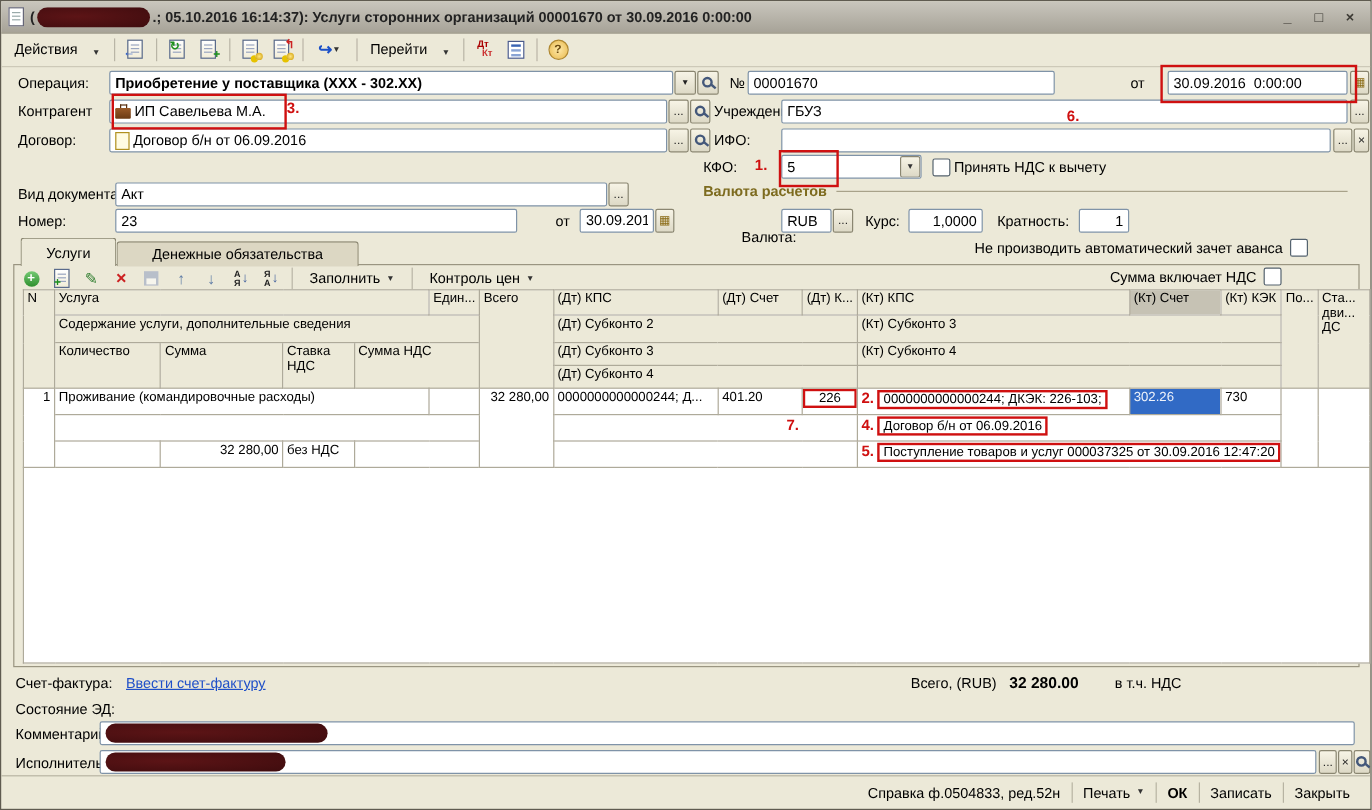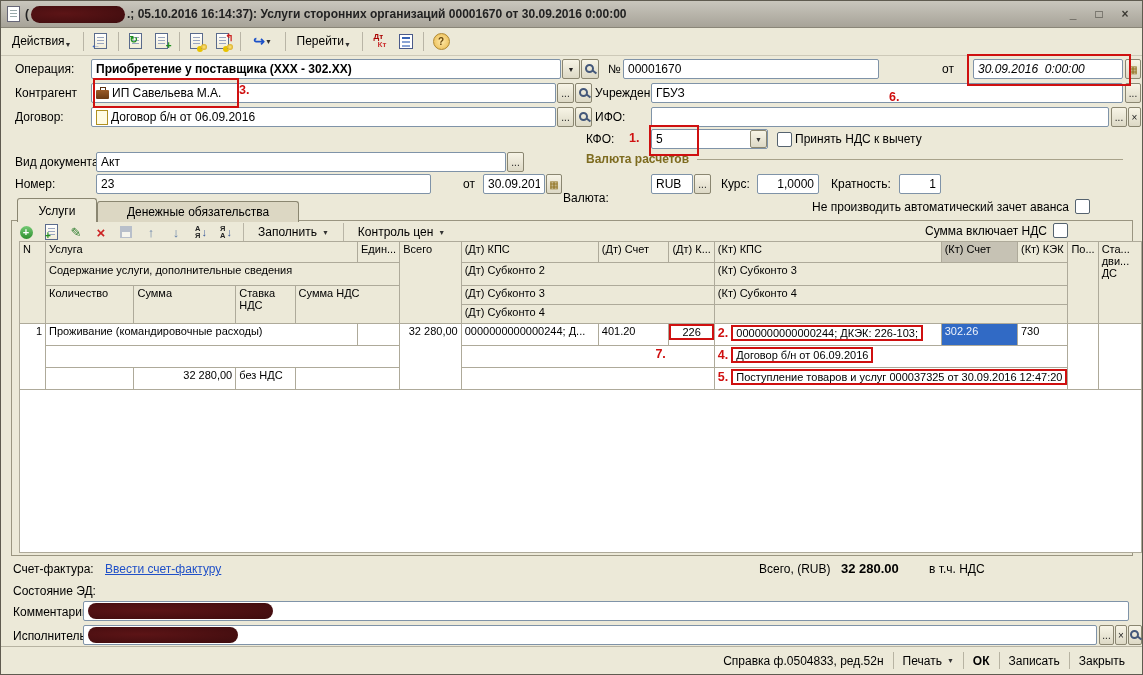--- a/index.html
+++ b/index.html
@@ -13,21 +13,21 @@
   .tdoc-icon{width:11px;height:14px;background:#fff;border:1px solid #667;position:relative;flex:0 0 auto;}
   .tdoc-icon::before{content:"";position:absolute;left:2px;top:3px;right:2px;height:1px;background:#9aa;box-shadow:0 3px 0 #9aa,0 6px 0 #9aa;}
   .title-text{flex:1;font-weight:bold;color:#222;white-space:nowrap;overflow:hidden;display:flex;align-items:center;gap:2px;}
   .winbtns{display:flex;gap:4px;}
   .winbtn{width:22px;height:17px;display:flex;align-items:center;justify-content:center;color:#3c3a34;font-weight:bold;font-size:12px;}
   .redact{display:inline-block;background:radial-gradient(ellipse at 35% 45%,#5c1416,#3e0c0e);border-radius:9px;}
   .title-redact{width:94px;height:17px;}
   
   .toolbar{position:absolute;top:26px;left:0;right:0;height:28px;display:flex;align-items:center;
     padding:0 5px;gap:2px;border-bottom:1px solid #cdc9b8;}
-  .tbtn{display:flex;align-items:flex-end;gap:0;padding:2px 6px;}
+  .tbtn{display:flex;align-items:flex-end;gap:12px;padding:2px 6px;}
   .caret{font-size:7px;color:#333;}
   .vsep{width:1px;height:19px;background:#b9b5a6;margin:0 3px;}
   .ticon{width:24px;height:21px;display:flex;align-items:center;justify-content:center;position:relative;}
   .doc{width:11px;height:14px;background:linear-gradient(#ffffff,#f2edd8);border:1px solid #5a6b8c;position:relative;}
   .doc::before{content:"";position:absolute;left:2px;top:3px;right:2px;height:1px;background:#9aa6c0;box-shadow:0 3px 0 #9aa6c0,0 6px 0 #9aa6c0;}
   .badge{position:absolute;font-size:10px;font-weight:bold;line-height:1;}
   .coins{position:absolute;right:2px;bottom:2px;width:6px;height:6px;border-radius:50%;
     background:radial-gradient(#ffe680,#cc9900);box-shadow:-4px 2px 0 #e6c200;}
   .dtkt{display:flex;flex-direction:column;font-size:8px;line-height:8px;font-weight:bold;color:#a00;}
   .dtkt .kt{margin-left:4px;color:#c33;}
@@ -184,21 +184,21 @@
   <div class="btn" style="left:580px;top:58px;width:18px;">
       <span class="mag"></span>
     </div>
   <div class="row" style="left:607px;top:61px;">
       <span class="lbl">№</span>
     </div>
   <input class="inp" style="left: 622px; top: 58px; width: 256px;" value="00001670">
   <div class="row" style="left:941px;top:61px;">
       <span class="lbl">от</span>
     </div>
-  <input class="inp" style="left: 972px; top: 58px; width: 150px; font-style: italic;" value="30.09.2016  0:00:00">
+  <input class="inp" style="left: 972px; top: 58px; width: 150px;" value="30.09.2016  0:00:00">
   <div class="btn" style="left:1124px;top:58px;width:16px;">
       <span style="color:#8a6a14;">▦</span>
     </div>
 
   <div class="row" style="left:14px;top:85px;">
       <span class="lbl">Контрагент</span>
     </div>
   <div class="inp" style="left:90px;top:82px;width:465px;">
     <span class="briefcase"></span>
     <span>ИП Савельева М.А.</span>
@@ -272,21 +272,21 @@
     </div>
   <input class="inp" style="left: 482px; top: 173px; width: 62px;" value="30.09.2016">
   <div class="btn" style="left:545px;top:173px;width:16px;">
       <span style="color:#8a6a14;">▦</span>
     </div>
 
   <div class="grp" style="left:585px;top:151px;width:537px;">
     <span class="gt">Валюта расчетов</span>
     <span class="gline" style="flex:1;margin-left:8px;"></span>
   </div>
-  <div class="row" style="left:562px;top:176px;margin-top:14px;">
+  <div class="row" style="left:617px;top:176px;margin-top:14px;">
       <span class="lbl">Валюта:</span>
     </div>
   <input class="inp" style="left: 650px; top: 173px; width: 42px;" value="RUB">
   <div class="btn" style="left:693px;top:173px;width:17px;">
       <span>...</span>
     </div>
   <div class="row" style="left:720px;top:176px;">
       <span class="lbl">Курс:</span>
     </div>
   <input class="inp rt" style="left: 756px; top: 173px; width: 62px;" value="1,0000">

